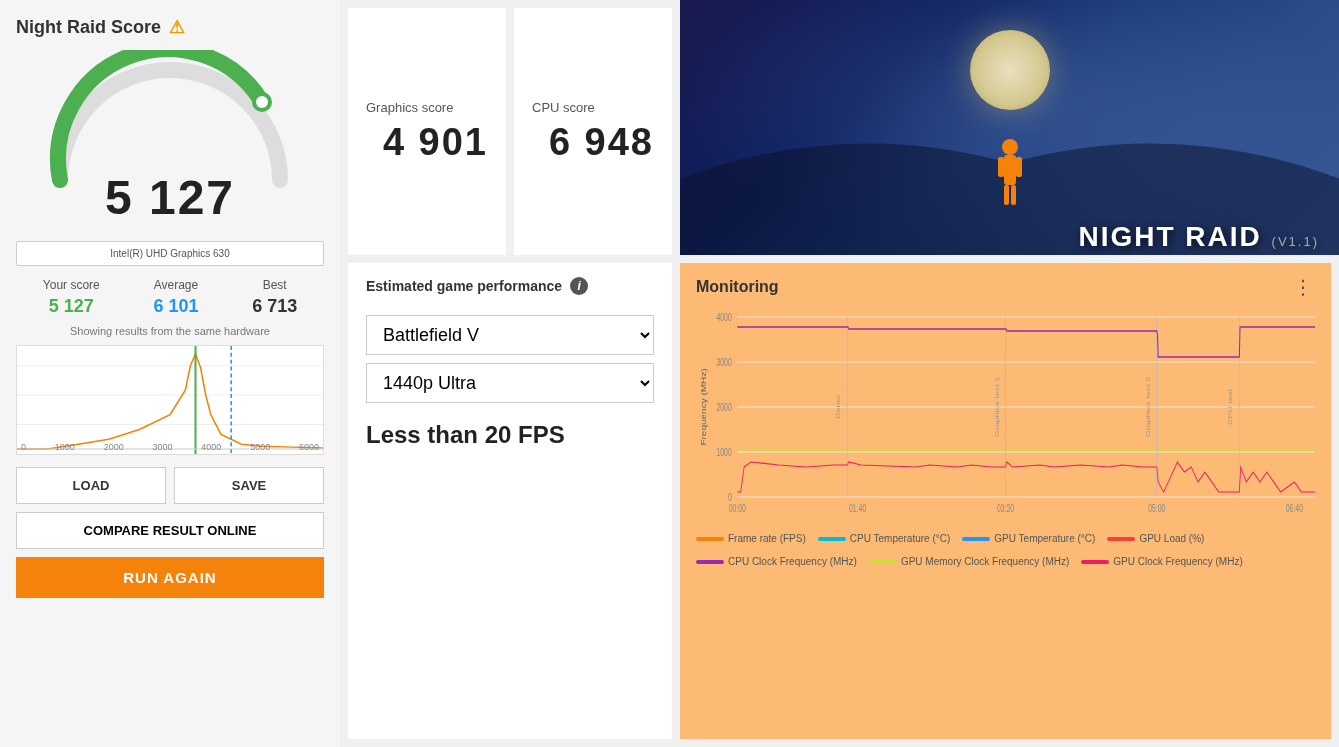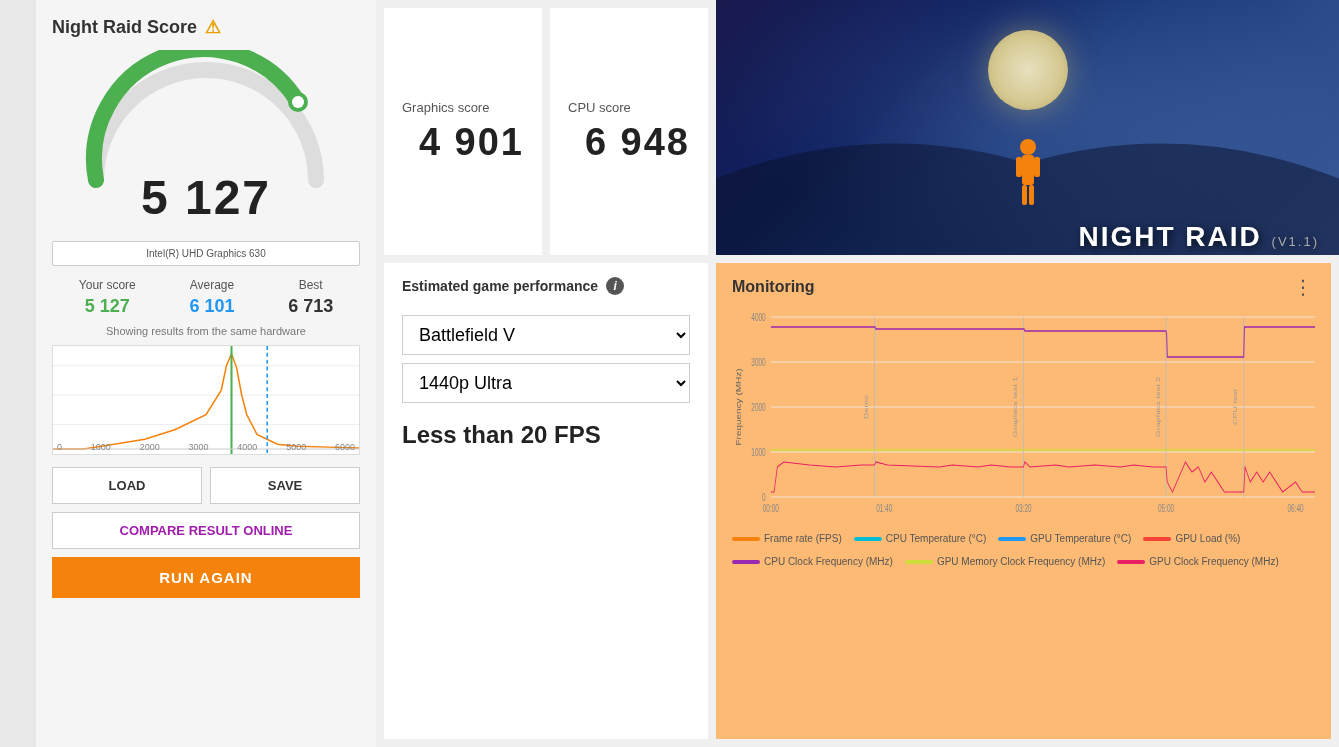--- a/index.html
+++ b/index.html
@@ -6,21 +6,20 @@
     body { font-family: 'Segoe UI', Arial, sans-serif; background: #e8e8e8; width: 1339px; height: 747px; overflow: hidden; display: flex; }
 
     
     .left-panel {
       width: 340px;
       background: #f5f5f5;
       display: flex;
       flex-direction: column;
       padding: 16px;
       flex-shrink: 0;
-      margin-left: 36px;
     }
 
     .score-title {
       font-size: 18px;
       font-weight: bold;
       color: #333;
       margin-bottom: 12px;
       display: flex;
       align-items: center;
       gap: 8px;
@@ -133,21 +132,21 @@
 
     .btn-compare {
       width: 100%;
       padding: 10px;
       border: 1px solid #ccc;
       background: white;
       font-size: 13px;
       font-weight: 600;
       cursor: pointer;
       text-align: center;
-      color: #a21caf;
+      color: #000000;
       margin-bottom: 8px;
     }
 
     .btn-run {
       width: 100%;
       padding: 12px;
       background: #f5820a;
       border: none;
       font-size: 15px;
       font-weight: bold;

